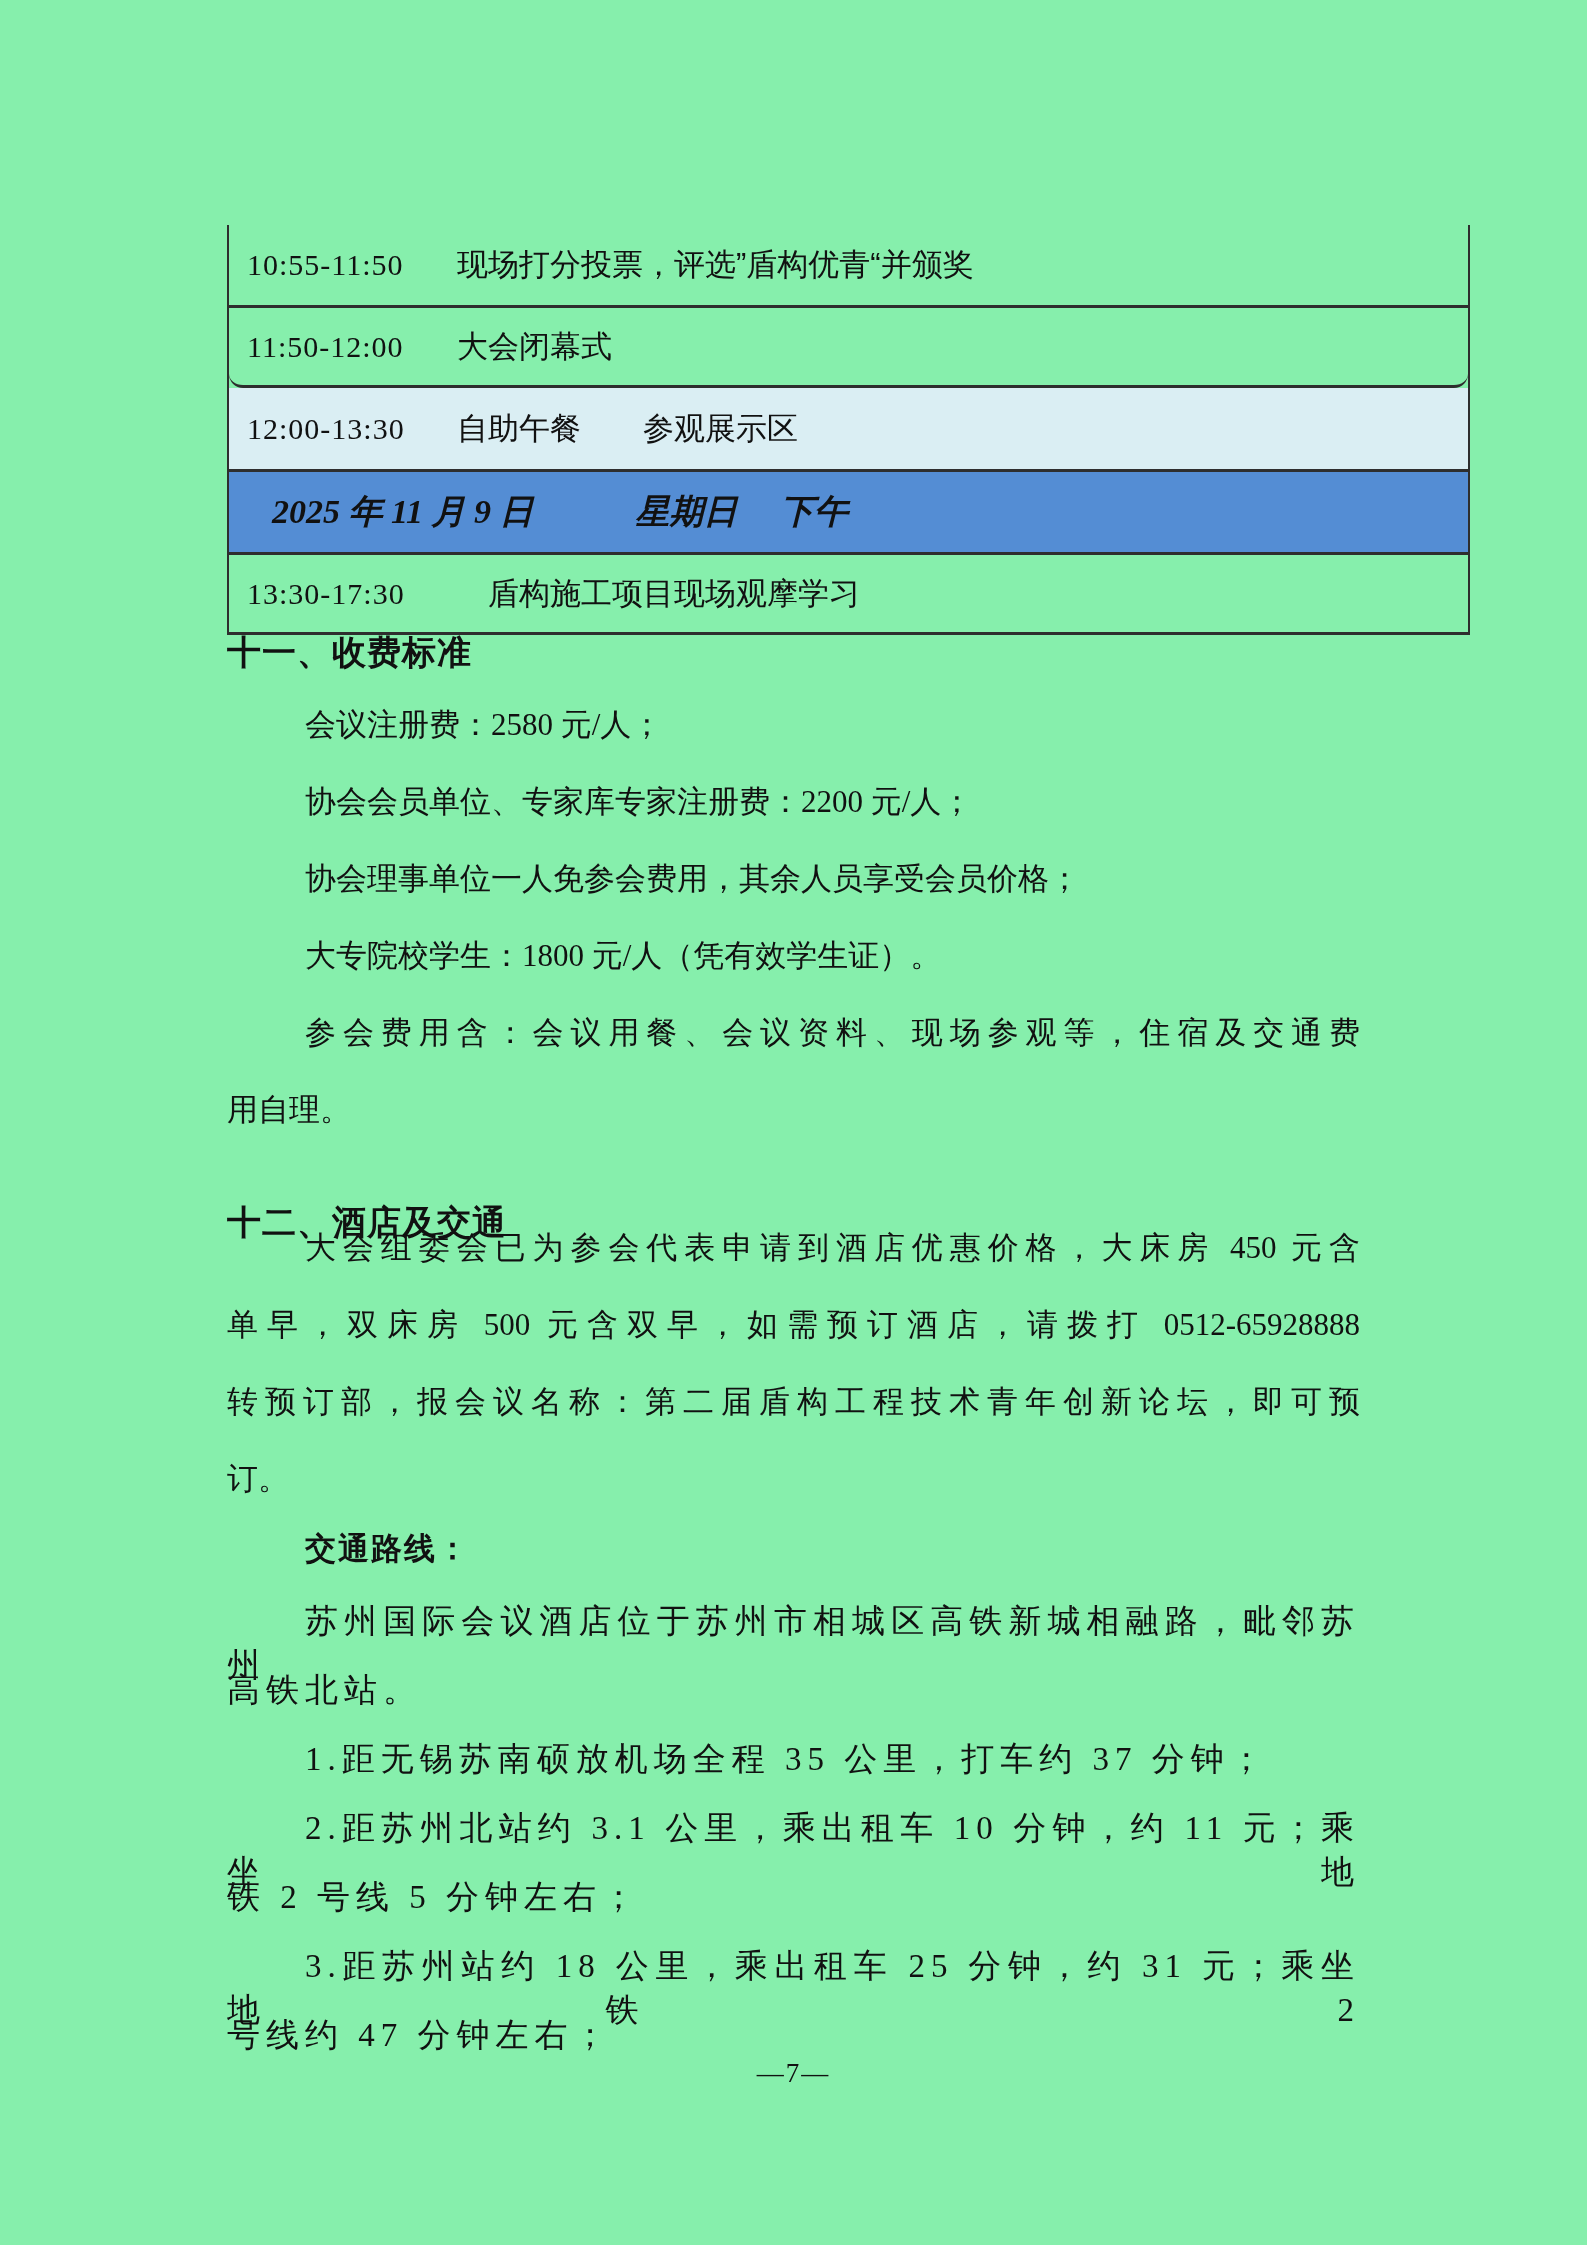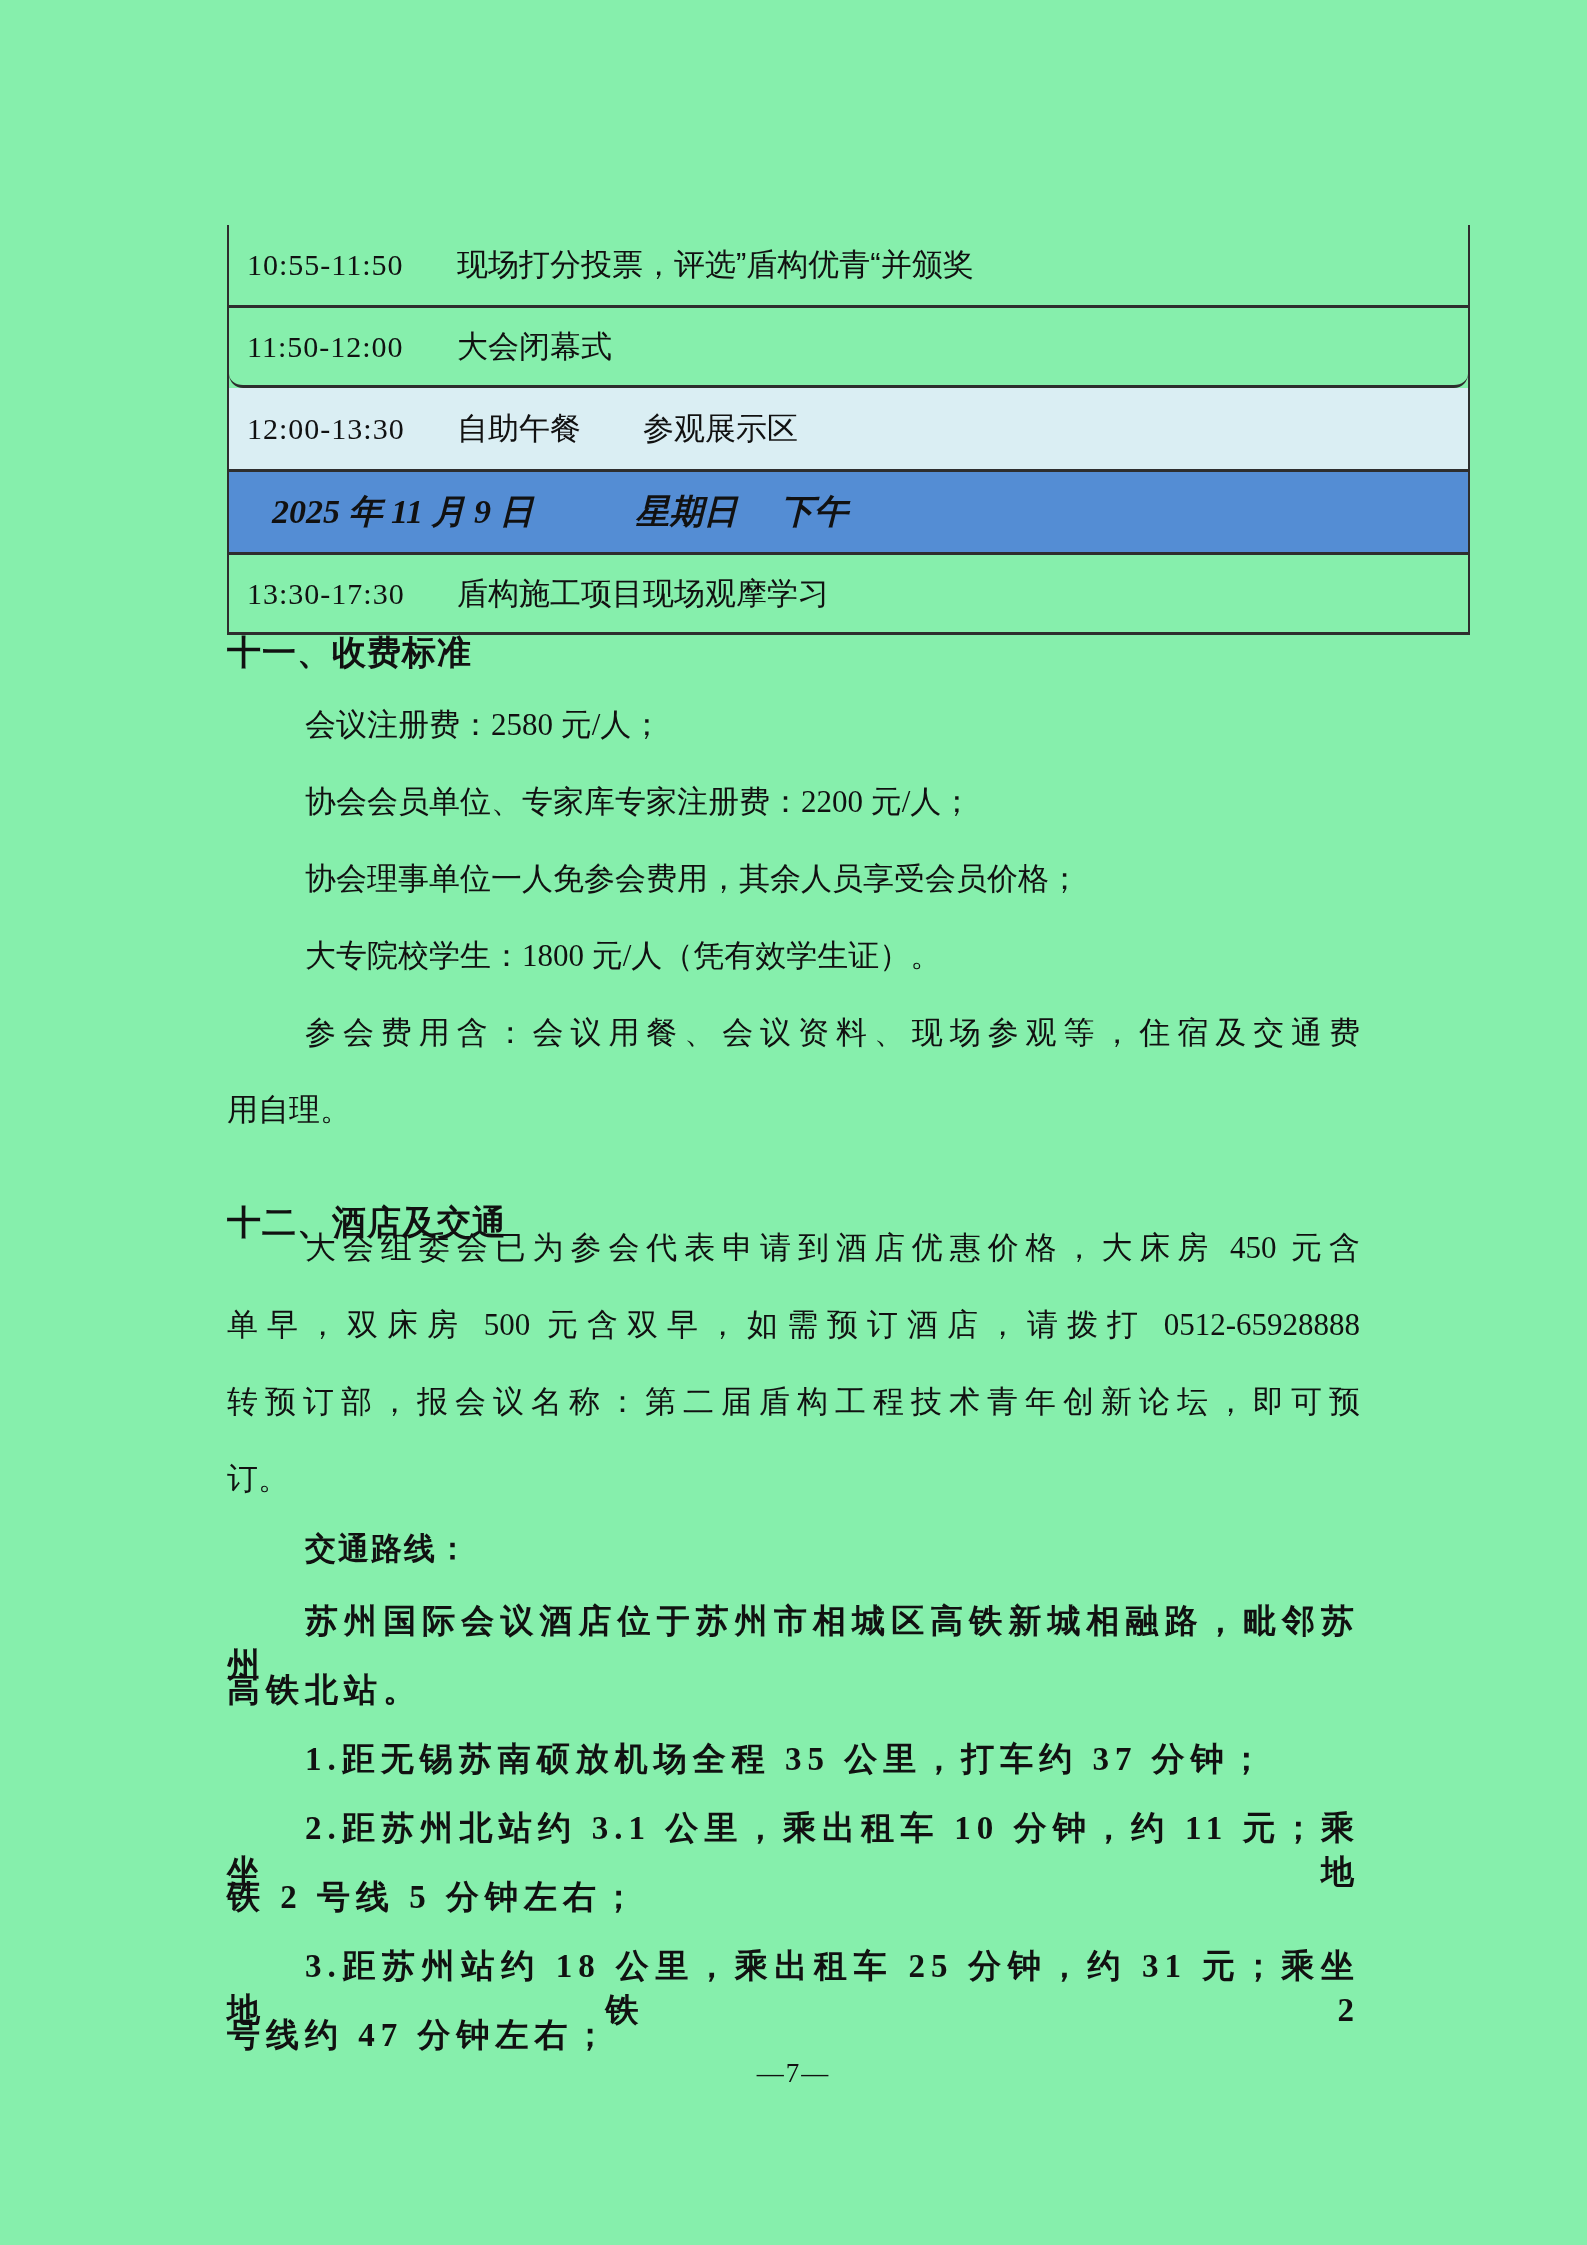--- a/index.html
+++ b/index.html
@@ -42,21 +42,21 @@
   .srow .event{white-space:nowrap;}
   .ev-bold{
     font-family:"Liberation Sans","DejaVu Sans",sans-serif;
     font-weight:normal;
     font-size:31px;
   }
   .r0{height:83px;}
   .r1{height:80px;border-radius:14px;}
   .r2{height:84px;background:#daeef3;}
   .r3{height:83px;background:#548dd4;}
-  .r4{height:80px;}
+  .r4{height:80px;gap:31px;}
   .daterow{
     padding-left:18px;
     font-weight:bold;
     font-style:italic;
     font-size:34px;
     white-space:nowrap;
     margin-left:25px;
   }
 
   
@@ -78,21 +78,21 @@
   }
   .ind{text-indent:78px;}
   .full{text-align:justify;text-align-last:justify;}
   .heading{
     font-family:"Liberation Sans","DejaVu Sans",sans-serif;
     font-weight:bold;
     font-size:34px;
     letter-spacing:1px;
   }
   .bserif{font-weight:bold;letter-spacing:2px;}
-  .trans{font-size:33px;letter-spacing:6px;font-weight:bold;}
+  .trans{font-size:33px;letter-spacing:6px;}
   .trans.full{letter-spacing:6px;}
   .footer{
     position:absolute;
     left:0;
     width:1587px;
     text-align:center;
     font-size:27px;
     letter-spacing:2px;
   }
 </style>

